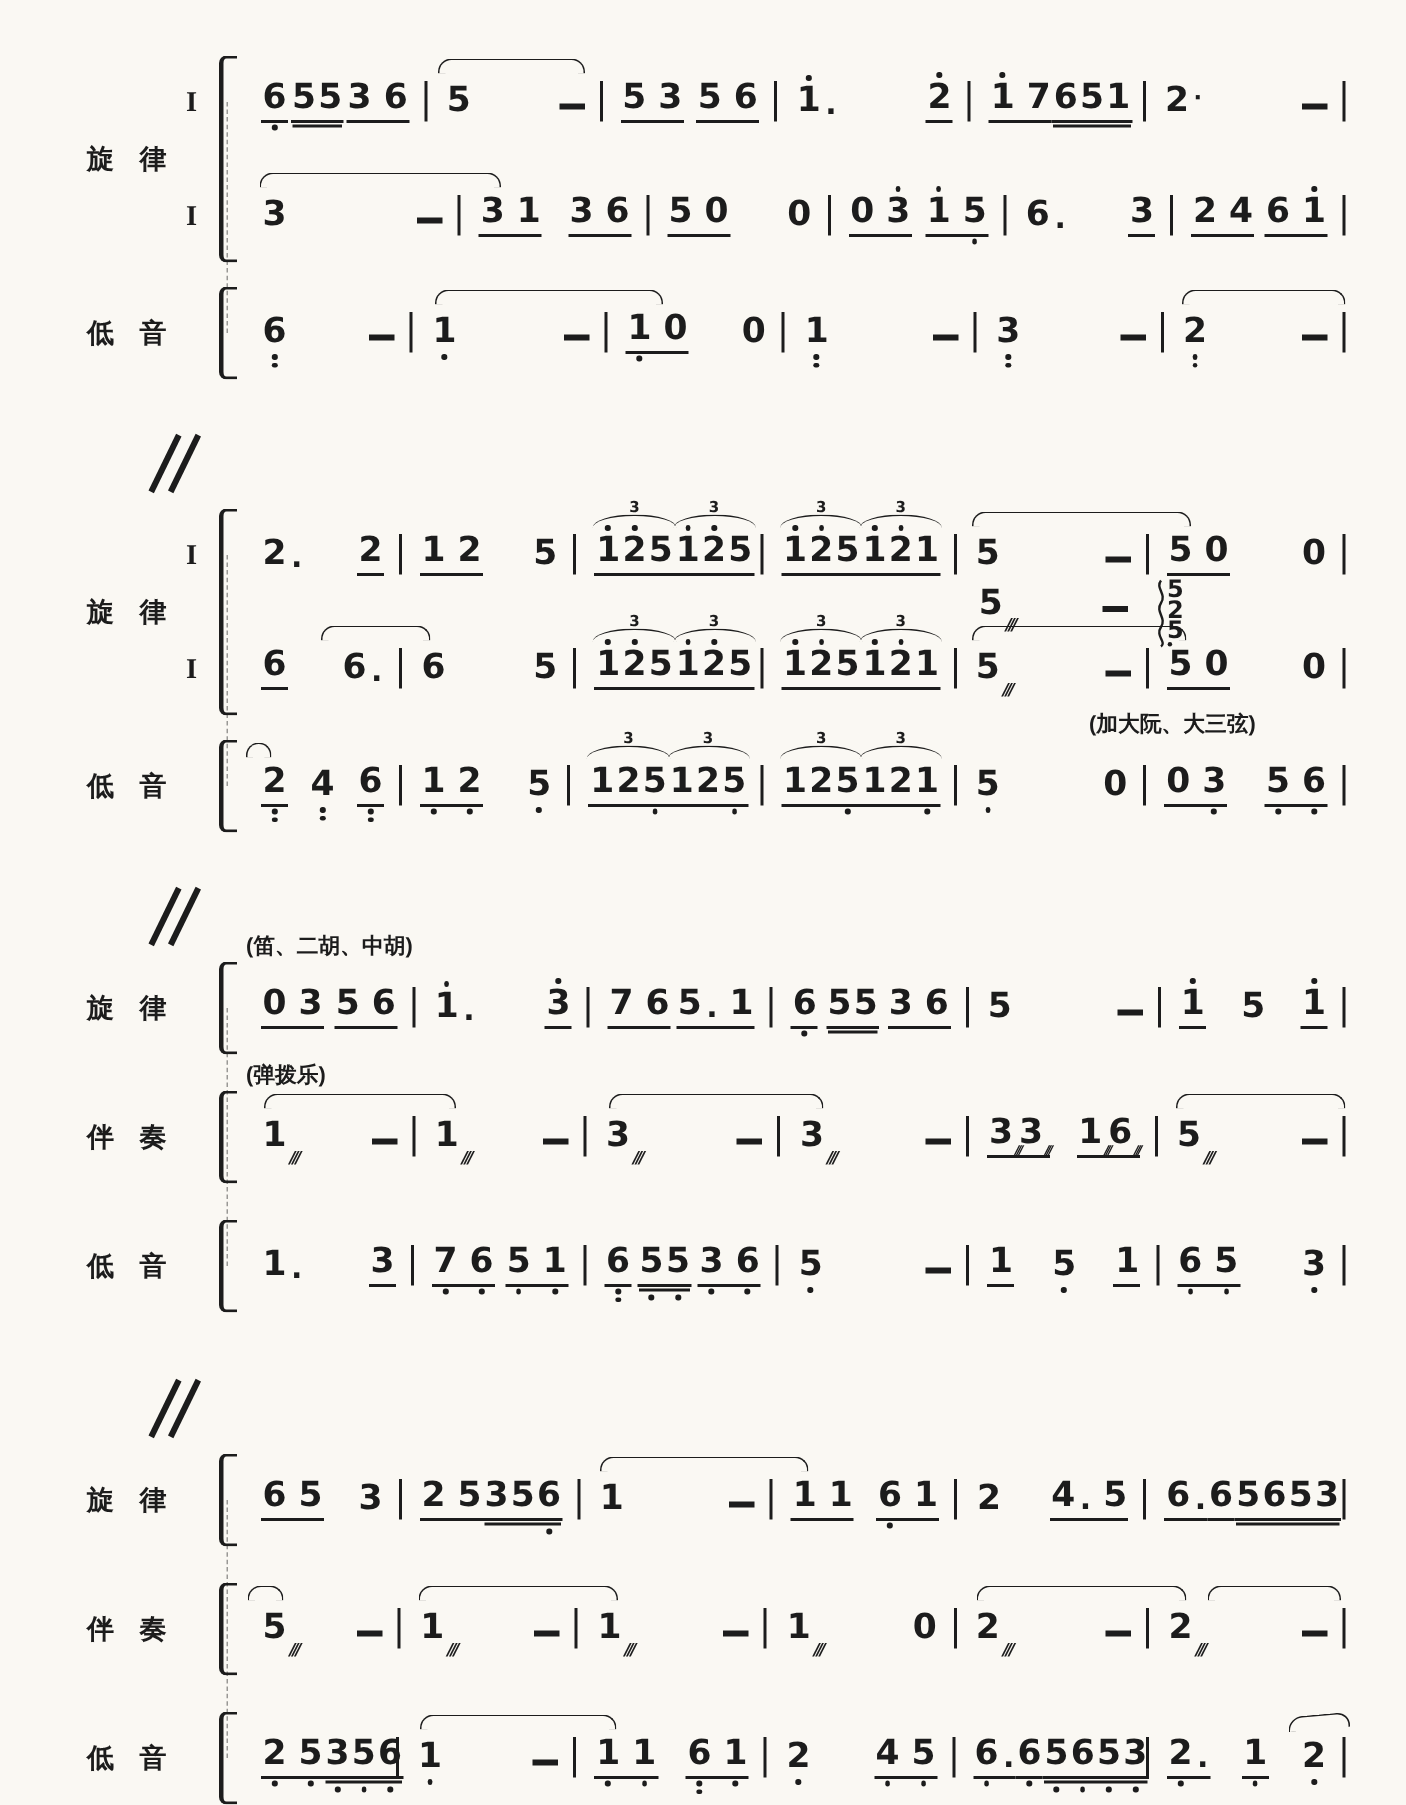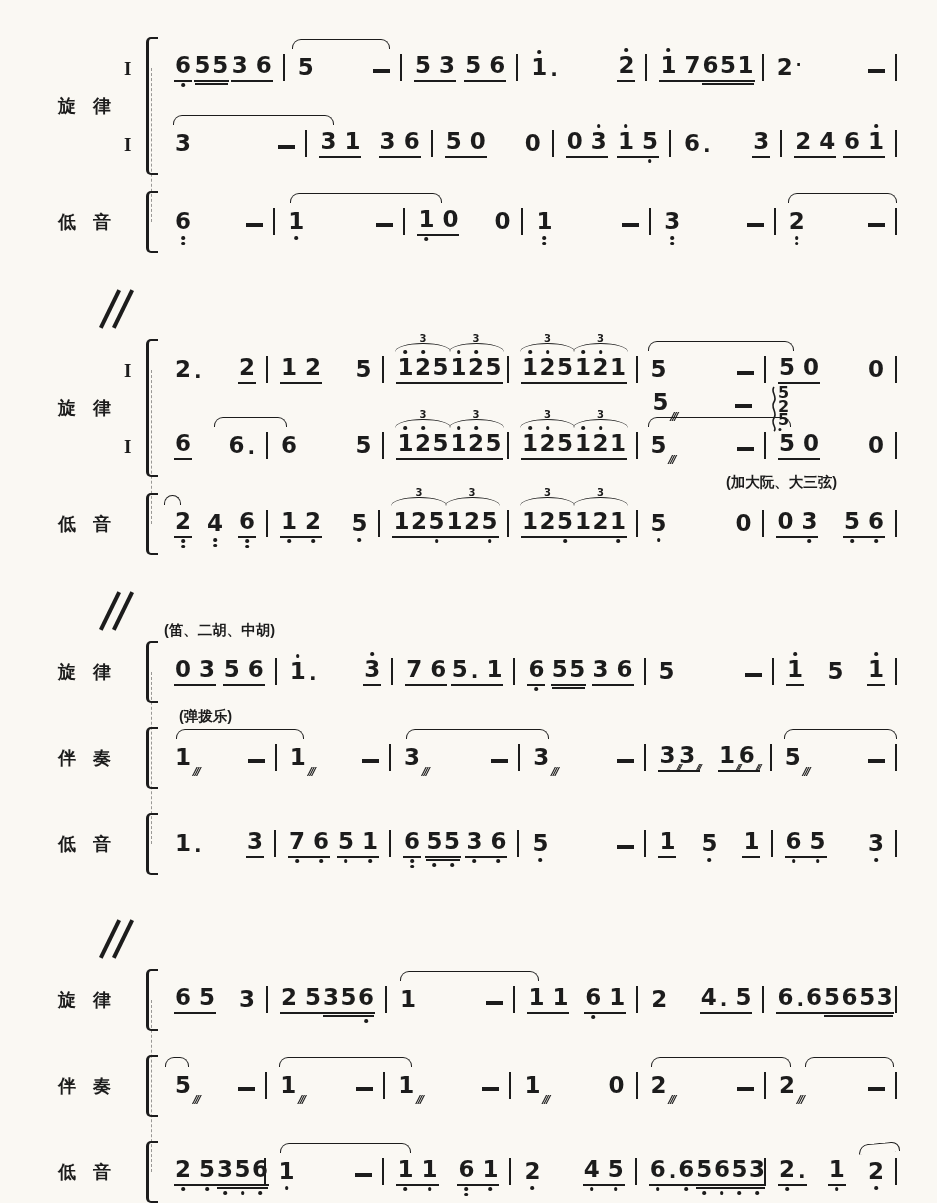--- a/index.html
+++ b/index.html
@@ -787,21 +787,21 @@
             <div class="tk">
               <span class="ch">5</span>
               <span class="trem">///</span>
             </div>
             <div class="dash"></div>
           </div>
           <div class="bar"></div>
           <div class="arc" style="left: 13.56px; width: 126.08px;"></div>
           <div class="arc" style="left: 244.24px; width: 141.04px;"></div>
           <div class="arc" style="left: 622.3px; width: 110.7px;"></div>
-          <div class="ann" style="left: 17px;">(弹拨乐)</div>
+          <div class="ann" style="left: 2px;">(弹拨乐)</div>
         </div>
       </div>
       <div class="group g34">
         <div class="side-label" style="grid-row: 1 / span 1;">低音</div>
         <div class="bracket" style="grid-row: 1 / span 1;"></div>
         <div class="voice" style="grid-area: 1 / 2;"></div>
         <div class="notes" style="grid-area: 1 / 4;">
           <div class="measure" style="flex: 112 0 0px;">
             <div class="tk">
               <span class="ch">1</span>

